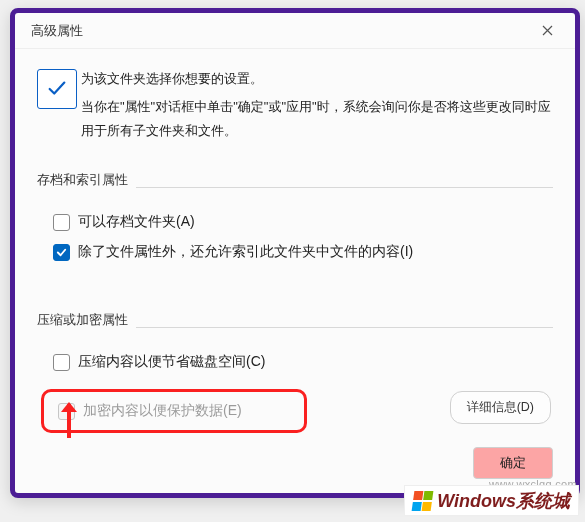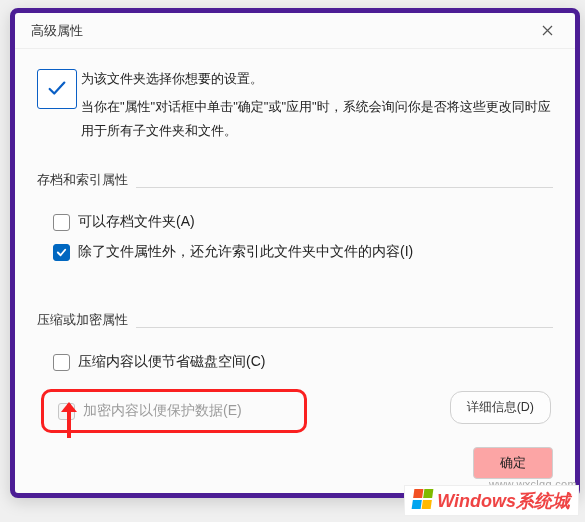--- a/index.html
+++ b/index.html
@@ -184,25 +184,26 @@
       bottom: 48px;
       color: #fa2020;
     }
     .watermark {
       position: absolute;
       right: 6px;
       bottom: 6px;
       background: #fff;
       padding: 3px 8px 2px 8px;
       display: flex;
+      align-items: center;
       gap: 4px;
       font-size: 18px;
       font-weight: 700;
       font-style: italic;
-      color: #ef4444;
+      color: #7f1d1d;
       border: 1px solid #eee;
     }
     .watermark-url {
       position: absolute;
       right: 8px;
       bottom: 32px;
       font-size: 11px;
       color: #aaa;
       letter-spacing: 0.3px;
     }

